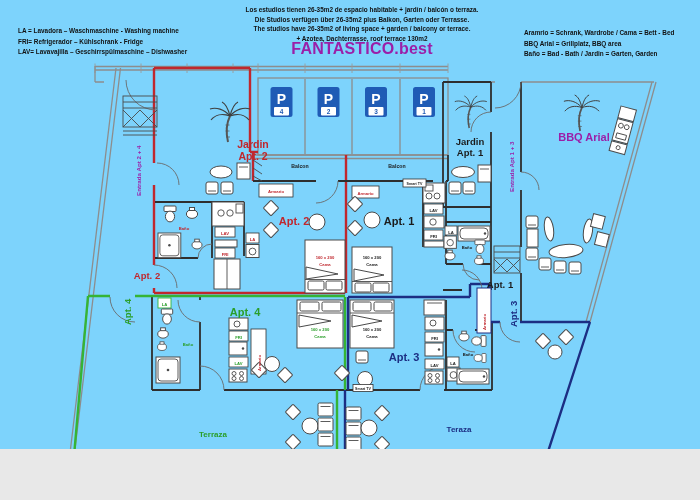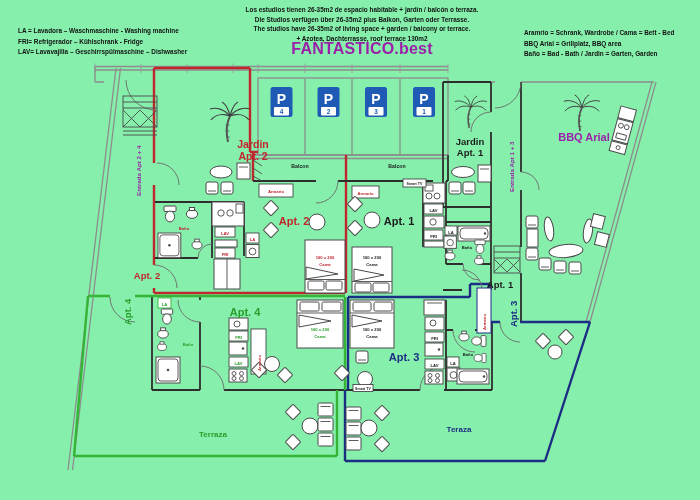--- a/index.html
+++ b/index.html
@@ -1,16 +1,16 @@
 <!DOCTYPE html>
 <html><head>
 <meta charset="utf-8">
 <style>
   html,body{margin:0;padding:0;background:#e8e8e8}
-  .page{position:relative;width:700px;height:500px;background:#86efac;overflow:hidden;
+  .page{position:relative;width:700px;height:449px;background:#7dd3fc;overflow:hidden;
         font-family:"Liberation Sans",sans-serif}
   .hdr-left{position:absolute;left:18px;top:26px;width:210px;font-size:6.4px;font-weight:700;
             line-height:10.6px;color:#111}
   .hdr-center{position:absolute;left:222px;top:5px;width:280px;text-align:center;font-size:6.4px;
             font-weight:700;line-height:9.6px;color:#111}
   .brand{font-size:16px;font-weight:700;color:#9b1fa8;margin-top:1px;letter-spacing:.2px}
   .hdr-right{position:absolute;left:524px;top:28px;width:170px;font-size:6.4px;font-weight:700;
             line-height:10.6px;color:#111}
   svg.plan{position:absolute;left:0;top:0}
 

